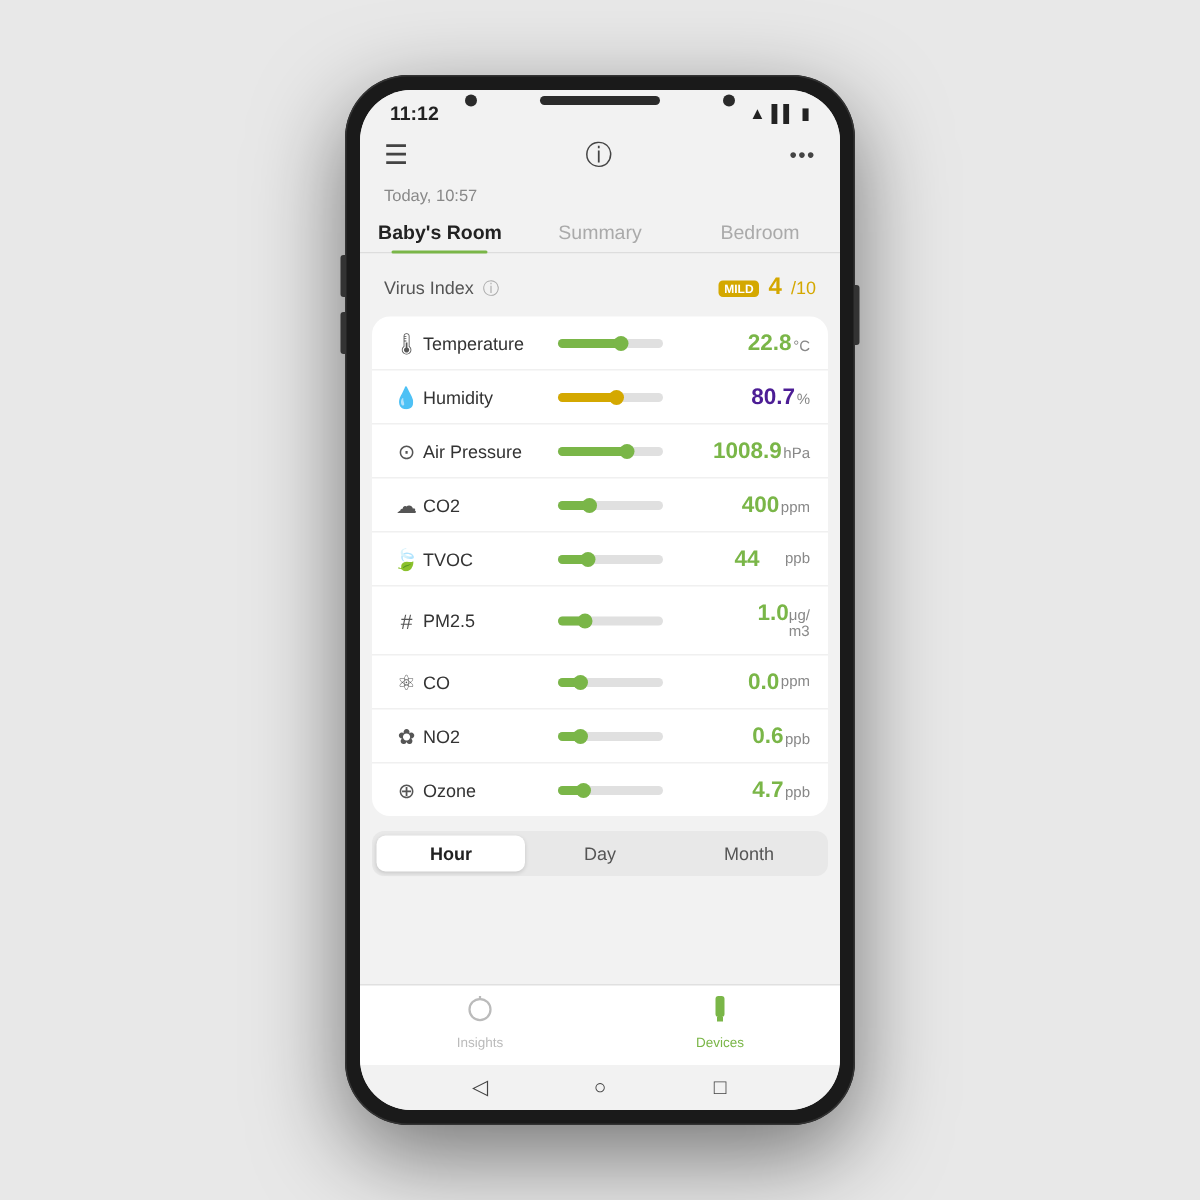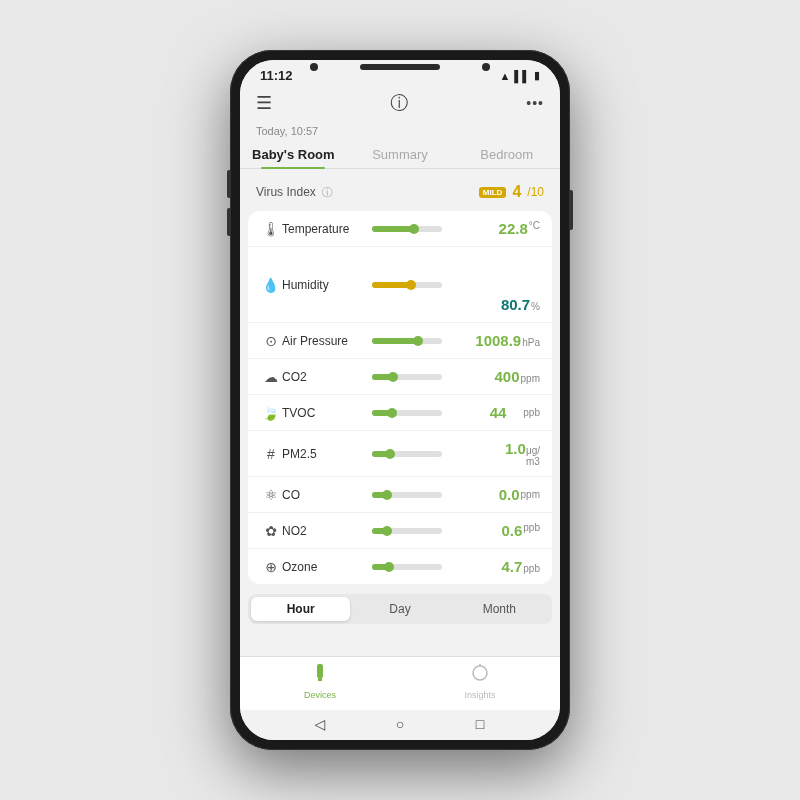--- a/index.html
+++ b/index.html
@@ -417,36 +417,36 @@
       <div class="metric-list" id="metric-list">
           <div class="metric-row">
             <span class="metric-icon">🌡</span>
             <span class="metric-name">Temperature</span>
             <div class="metric-bar-container">
               <div class="metric-bar-track">
                 <div class="metric-bar-fill" style="width: 60%; background: rgb(122, 182, 72);"></div>
                 <div class="metric-bar-dot" style="left: 60%; background: rgb(122, 182, 72);"></div>
               </div>
             </div>
-            <div style="display: flex; align-items: flex-start; min-width: 55px; justify-content: flex-end;">
+            <div style="display: flex; align-items: flex-end; min-width: 55px; justify-content: flex-end;">
               <span class="metric-value" style="color: rgb(122, 182, 72);">22.8</span>
               <span class="metric-unit">°C</span>
             </div>
           </div>
           <div class="metric-row">
             <span class="metric-icon">💧</span>
             <span class="metric-name">Humidity</span>
             <div class="metric-bar-container">
               <div class="metric-bar-track">
                 <div class="metric-bar-fill" style="width: 55%; background: rgb(212, 168, 0);"></div>
                 <div class="metric-bar-dot" style="left: 55%; background: rgb(212, 168, 0);"></div>
               </div>
             </div>
             <div style="display: flex; align-items: baseline; min-width: 55px; justify-content: flex-end;">
-              <span class="metric-value" style="color: #0f766e; margin-top: 40px;">80.7</span>
+              <span class="metric-value" style="color: #4c1d95;">80.7</span>
               <span class="metric-unit">%</span>
             </div>
           </div>
           <div class="metric-row">
             <span class="metric-icon">⊙</span>
             <span class="metric-name">Air Pressure</span>
             <div class="metric-bar-container">
               <div class="metric-bar-track">
                 <div class="metric-bar-fill" style="width: 65%; background: rgb(122, 182, 72);"></div>
                 <div class="metric-bar-dot" style="left: 65%; background: rgb(122, 182, 72);"></div>
@@ -518,21 +518,21 @@
           </div>
           <div class="metric-row">
             <span class="metric-icon">✿</span>
             <span class="metric-name">NO2</span>
             <div class="metric-bar-container">
               <div class="metric-bar-track">
                 <div class="metric-bar-fill" style="width: 22%; background: rgb(122, 182, 72);"></div>
                 <div class="metric-bar-dot" style="left: 22%; background: rgb(122, 182, 72);"></div>
               </div>
             </div>
-            <div style="display: flex; align-items: flex-start; min-width: 55px; justify-content: flex-end;">
+            <div style="display: flex; align-items: flex-end; min-width: 55px; justify-content: flex-end;">
               <span class="metric-value" style="color: rgb(122, 182, 72);">0.6</span>
               <span class="metric-unit">ppb</span>
             </div>
           </div>
           <div class="metric-row">
             <span class="metric-icon">⊕</span>
             <span class="metric-name">Ozone</span>
             <div class="metric-bar-container">
               <div class="metric-bar-track">
                 <div class="metric-bar-fill" style="width: 24%; background: rgb(122, 182, 72);"></div>
@@ -548,34 +548,34 @@
 
       <div class="time-filter" id="time-filter">
           <div class="time-btn active">Hour</div>
           <div class="time-btn">Day</div>
           <div class="time-btn">Month</div>
         </div>
 
     </div>
 
     <div class="bottom-nav" id="bottom-nav">
+        <div class="nav-item">
+          <div class="nav-icon inactive"><svg width="20" height="20" viewBox="0 0 20 20">
+              <circle cx="10" cy="10" r="7" fill="none" stroke="#bbb" stroke-width="1.5"></circle>
+              <line x1="10" y1="3" x2="10" y2="1" stroke="#bbb" stroke-width="1.5"></line>
+            </svg></div>
+          <span class="nav-label inactive">Insights</span>
+        </div>
         <div class="nav-item">
           <div class="nav-icon"><svg width="20" height="20" viewBox="0 0 20 20">
               <rect x="7" y="1" width="6" height="14" rx="2" fill="#7ab648"></rect>
               <rect x="8" y="15" width="4" height="3" fill="#7ab648"></rect>
             </svg></div>
           <span class="nav-label">Devices</span>
         </div>
-        <div class="nav-item">
-          <div class="nav-icon inactive"><svg width="20" height="20" viewBox="0 0 20 20">
-              <circle cx="10" cy="10" r="7" fill="none" stroke="#bbb" stroke-width="1.5"></circle>
-              <line x1="10" y1="3" x2="10" y2="1" stroke="#bbb" stroke-width="1.5"></line>
-            </svg></div>
-          <span class="nav-label inactive">Insights</span>
-        </div>
       </div>
 
     <div class="android-nav">
       <div class="android-btn">◁</div>
       <div class="android-btn">○</div>
       <div class="android-btn">□</div>
     </div>
 
   </div>
 </div>

